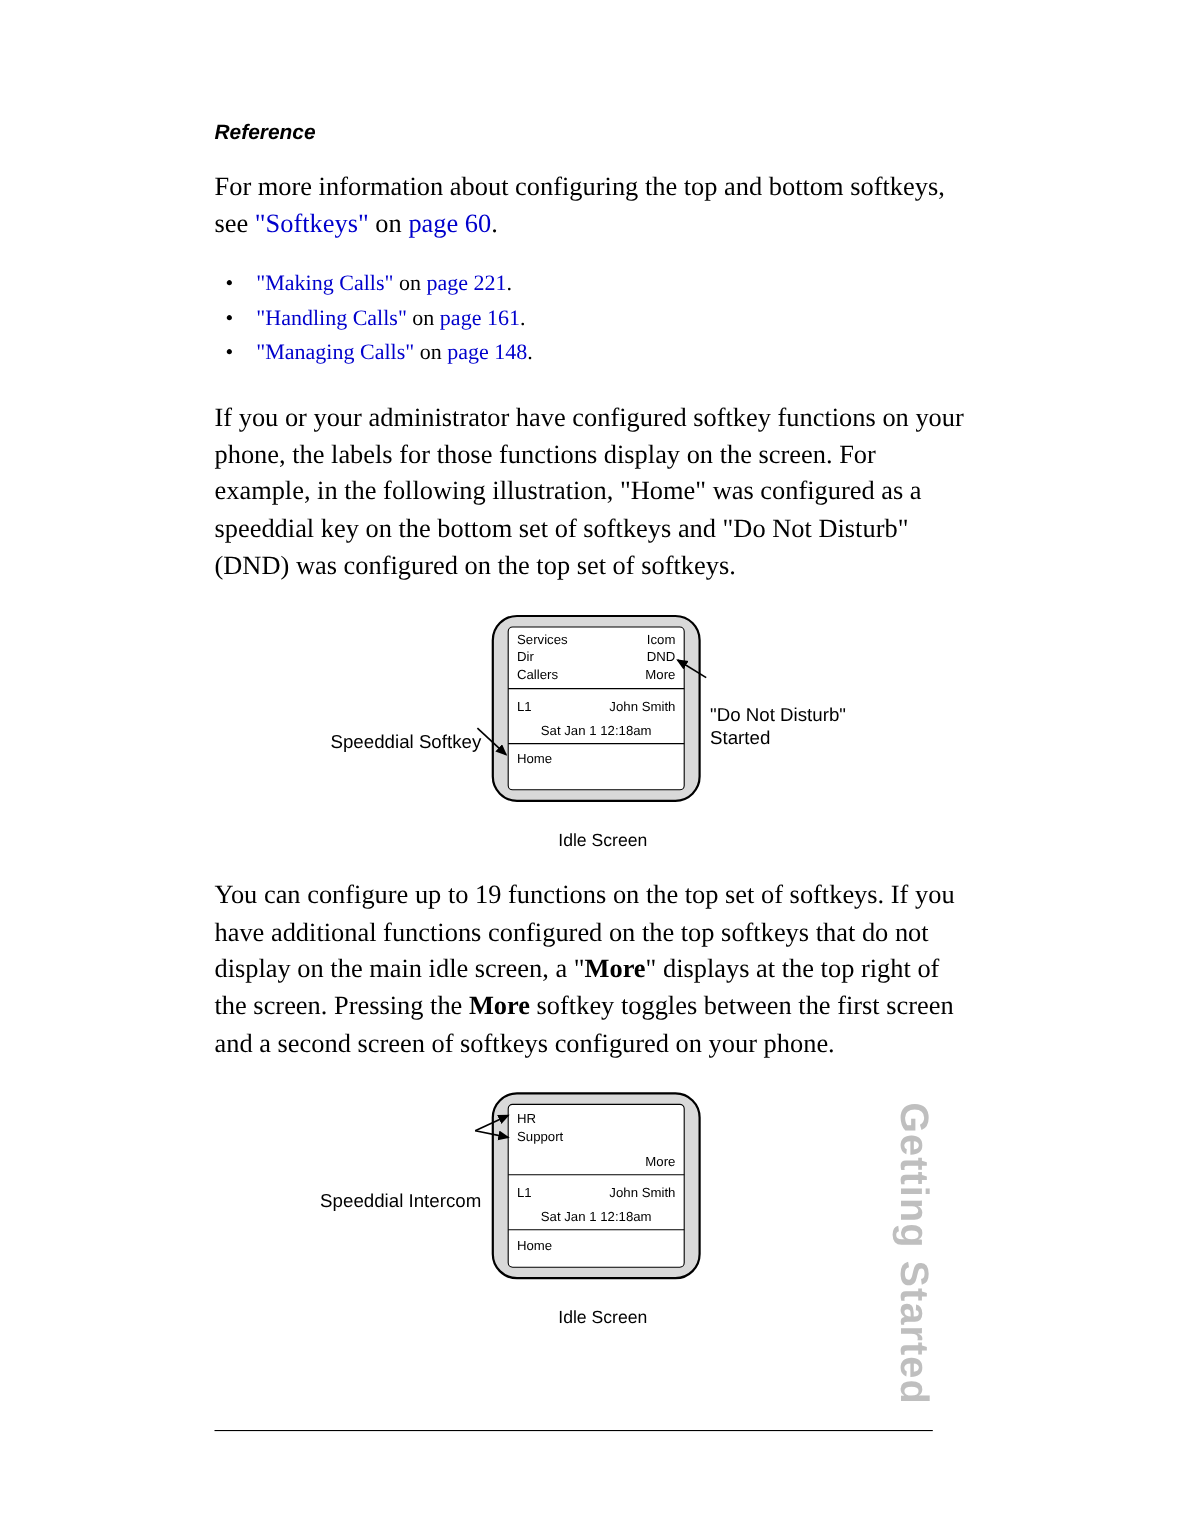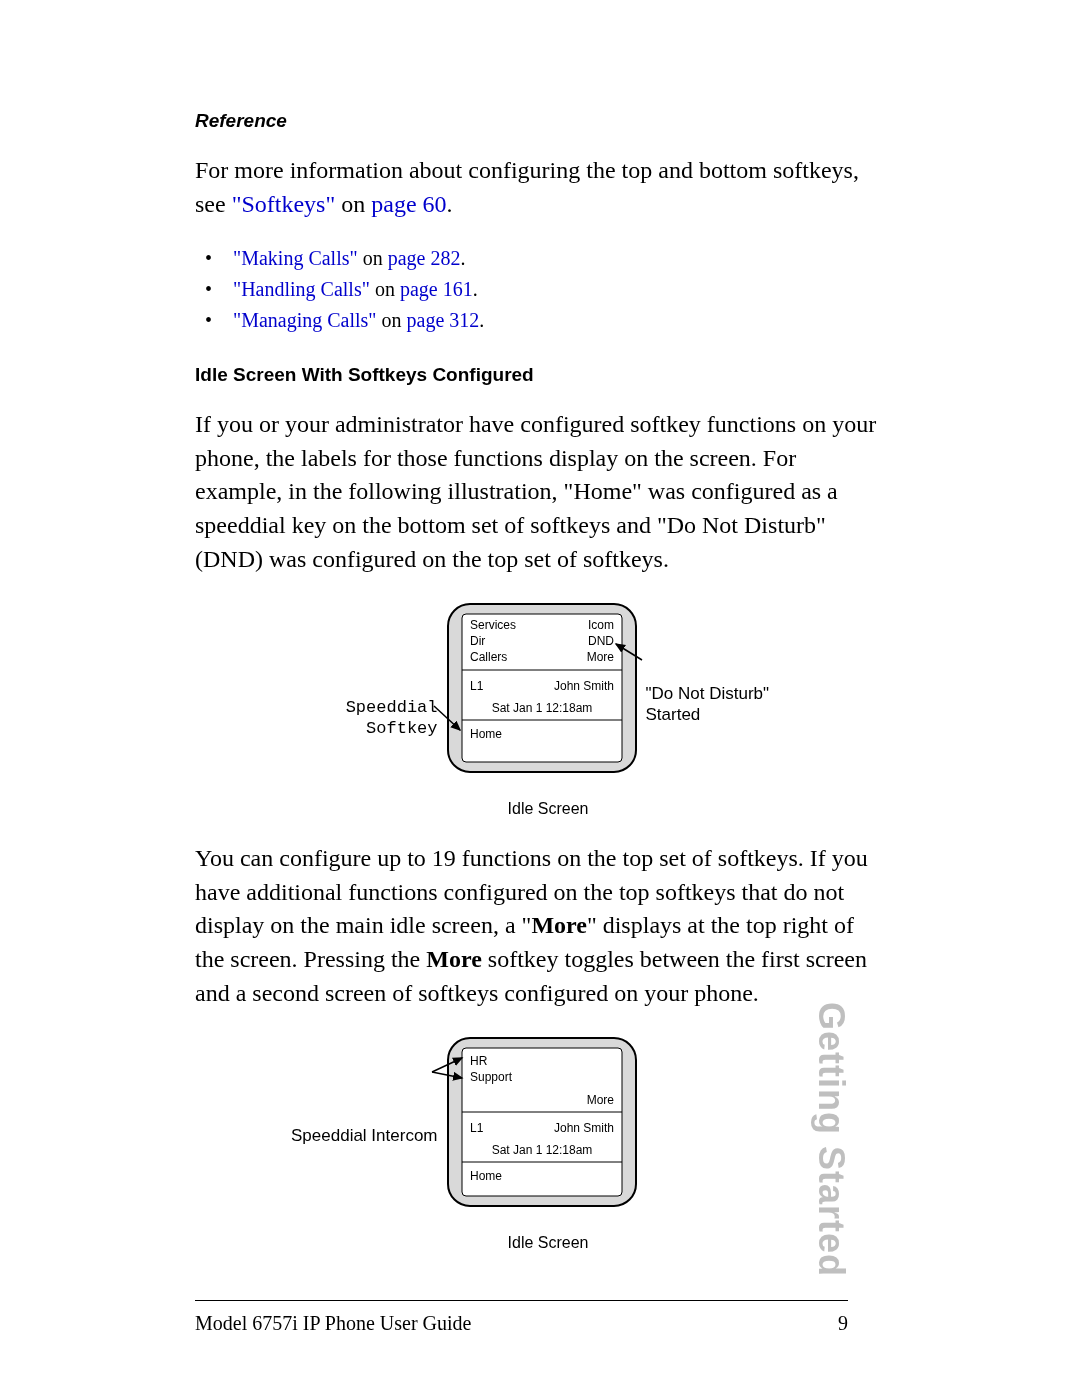--- a/index.html
+++ b/index.html
@@ -117,37 +117,36 @@
 
   <div class="ref-heading">Reference</div>
 
   <div class="body-text">
     <span>For more information about configuring the top and bottom softkeys, see </span><span class="link">"Softkeys"</span><span> on </span><span class="link">page 60</span><span>.</span>
   </div>
 
 
   <ul class="bullets">
     <li>
-      <span class="link">"Making Calls"</span><span> on </span><span class="link">page 282</span><span>.</span>
+      <span class="link">"Making Calls"</span><span> on </span><span class="link">page 221</span><span>.</span>
     </li>
     <li>
       <span class="link">"Handling Calls"</span><span> on </span><span class="link">page 161</span><span>.</span>
     </li>
     <li>
-      <span class="link">"Managing Calls"</span><span> on </span><span class="link">page 312</span><span>.</span>
+      <span class="link">"Managing Calls"</span><span> on </span><span class="link">page 148</span><span>.</span>
     </li>
   </ul>
 
-  <div class="sub-heading">Idle Screen With Softkeys Configured</div>
 
   <div class="body-text">If you or your administrator have configured softkey functions on your phone, the labels for those functions display on the screen. For example, in the following illustration, "Home" was configured as a speeddial key on the bottom set of softkeys and "Do Not Disturb" (DND) was configured on the top set of softkeys.</div>
 
   <div class="figure-wrap">
     <div class="figure-row">
-      <div class="callout-left" style="width:160px; margin-top:48px;font-family:Liberation Mono, monospace;">Speeddial Softkey</div>
+      <div class="callout-left" style="width:160px; margin-top:48px;">Speeddial Softkey</div>
 
       <svg width="200" height="192" style="flex:0 0 auto;">
 
         <rect x="6" y="6" width="188" height="168" rx="22" ry="22" fill="#d9d9d9" stroke="#000" stroke-width="2"></rect>
 
         <rect x="20" y="16" width="160" height="148" rx="4" fill="#fff" stroke="#000" stroke-width="1"></rect>
         <line x1="20" y1="72" x2="180" y2="72" stroke="#000" stroke-width="1"></line>
         <line x1="20" y1="122" x2="180" y2="122" stroke="#000" stroke-width="1"></line>
 
         <text x="28" y="31" font-family="Arial" font-size="12">Services</text>
@@ -222,18 +221,14 @@
         <line x1="160" y1="40" x2="190" y2="26" stroke="#000" stroke-width="1.5" marker-end="url(#ah2)"></line>
         <line x1="160" y1="40" x2="190" y2="46" stroke="#000" stroke-width="1.5" marker-end="url(#ah2)"></line>
       </svg>
     </div>
     <div class="figure-caption">Idle Screen</div>
   </div>
 
   <div class="side-tab">Getting Started</div>
 
   <div class="footer-rule"></div>
-  <div class="footer">
-    <span>Model 6757i IP Phone User Guide</span>
-    <span>9</span>
-  </div>
 
 </div>
 
 </body></html>

